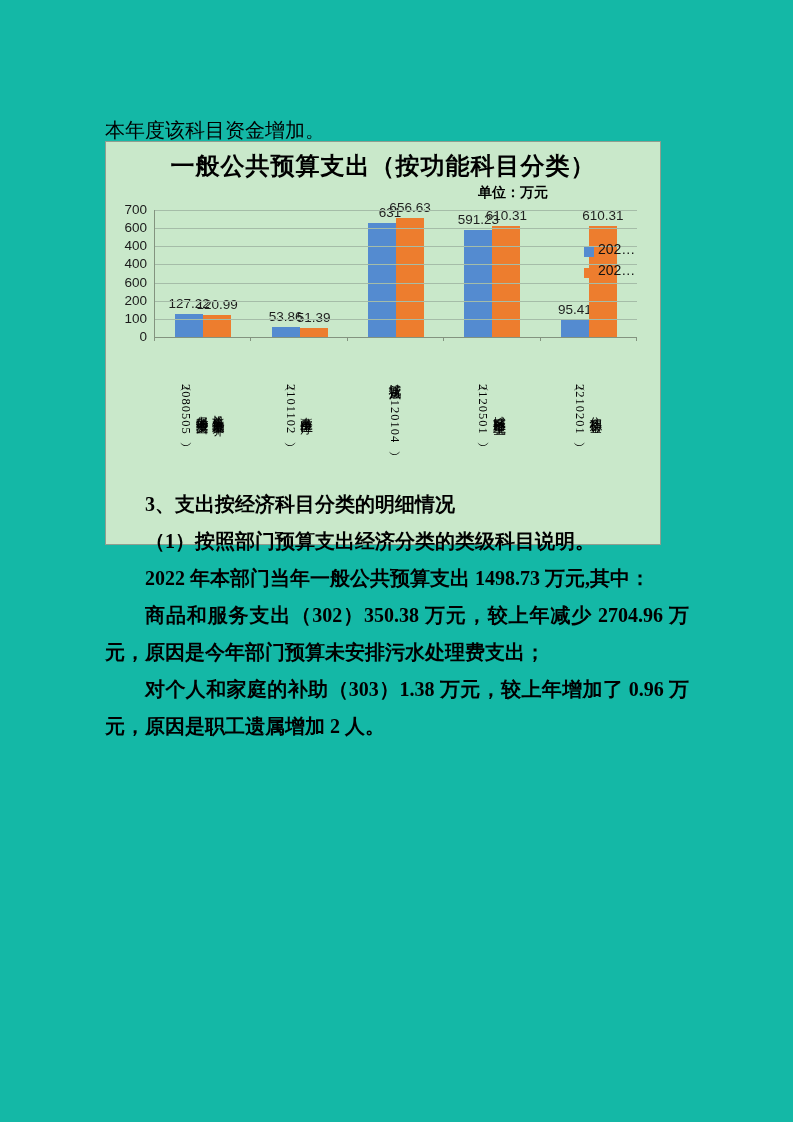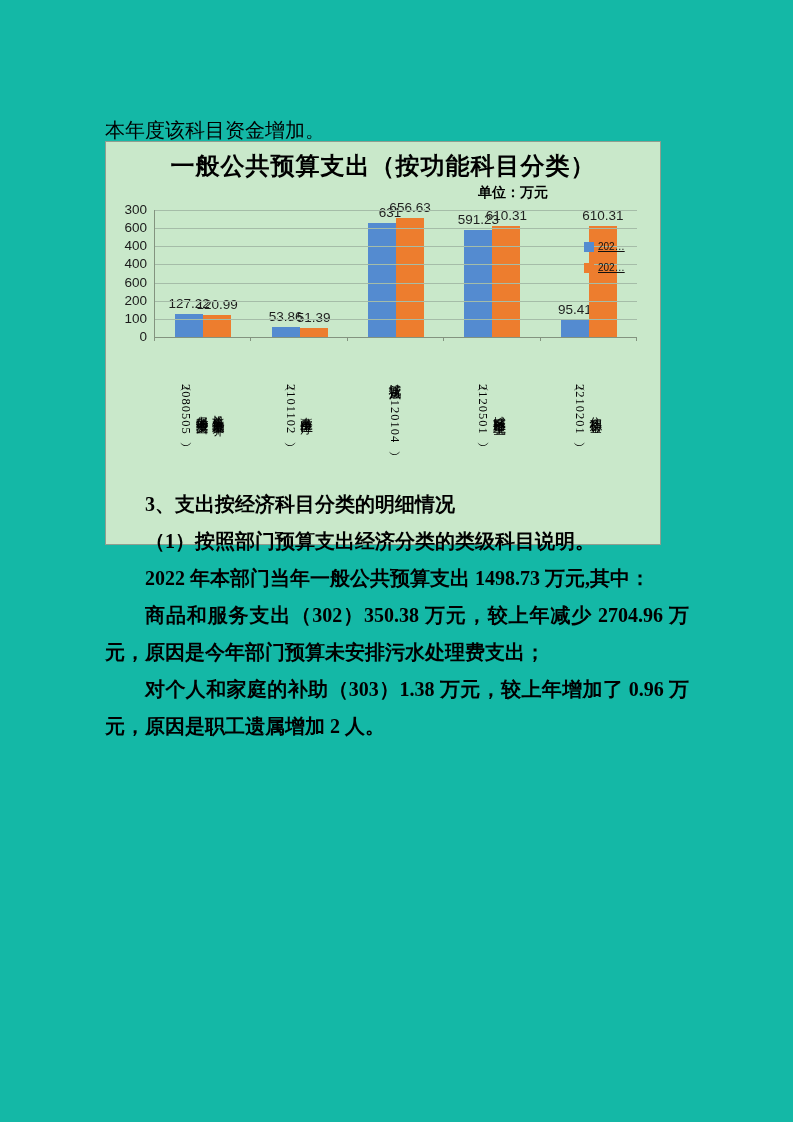--- a/index.html
+++ b/index.html
@@ -55,23 +55,23 @@
     position:absolute; left:48px; top:203px; width:482px; height:129px; display:flex;
   }
   .x-label-cell { flex:1; display:flex; justify-content:center; align-items:flex-start; }
   .cat-label {
     writing-mode:vertical-rl; text-orientation:mixed; white-space:pre-line;
     text-align:center; height:129px; overflow:visible;
     font-size:12.5px; line-height:16px; letter-spacing:1px; color:#000;
   }
   .legend { position:absolute; left:478px; top:94px; }
   .legend-row {
-    display:flex; align-items:center; height:21px;
-    font-family:"Liberation Sans","DejaVu Sans",sans-serif;
-    font-size:10px; color:#111;text-decoration:underline;
+    display:flex; align-items:flex-end; height:21px;
+    font-family:"Liberation Sans","DejaVu Sans",sans-serif;
+    font-size:14px; color:#111;
   }
   .legend-swatch { width:10px; height:10px; margin-right:4px; flex:0 0 auto; }
   
   .text-block { position:absolute; left:105px; top:486px; width:584px;font-weight:bold; }
   .text-block p {
     margin:0; font-size:20px; line-height:37px; text-align:justify;
   }
   .text-block p.indent { text-indent:2em; }
 </style>
 </head>
@@ -132,21 +132,21 @@
               <div class="bar" style="height: 17.3101px; background: rgb(84, 139, 208);"></div>
               <div class="bar-label" style="bottom: 20.3101px;">95.41</div>
             </div>
             <div class="bar-wrap">
               <div class="bar" style="height: 110.728px; background: rgb(237, 125, 46);"></div>
               <div class="bar-label" style="bottom: 113.728px;">610.31</div>
             </div>
           </div>
         </div>
     <div class="gridline" style="top: 0px;"></div>
-        <div class="y-label" style="top: -9px;">300</div>
+        <div class="y-label" style="top: -9px;">700</div>
         <div class="gridline" style="top: 18.1429px;"></div>
         <div class="y-label" style="top: 9.14286px;">600</div>
         <div class="gridline" style="top: 36.2857px;"></div>
         <div class="y-label" style="top: 27.2857px;">400</div>
         <div class="gridline" style="top: 54.4286px;"></div>
         <div class="y-label" style="top: 45.4286px;">400</div>
         <div class="gridline" style="top: 72.5714px;"></div>
         <div class="y-label" style="top: 63.5714px;">600</div>
         <div class="gridline" style="top: 90.7143px;"></div>
         <div class="y-label" style="top: 81.7143px;">200</div>

